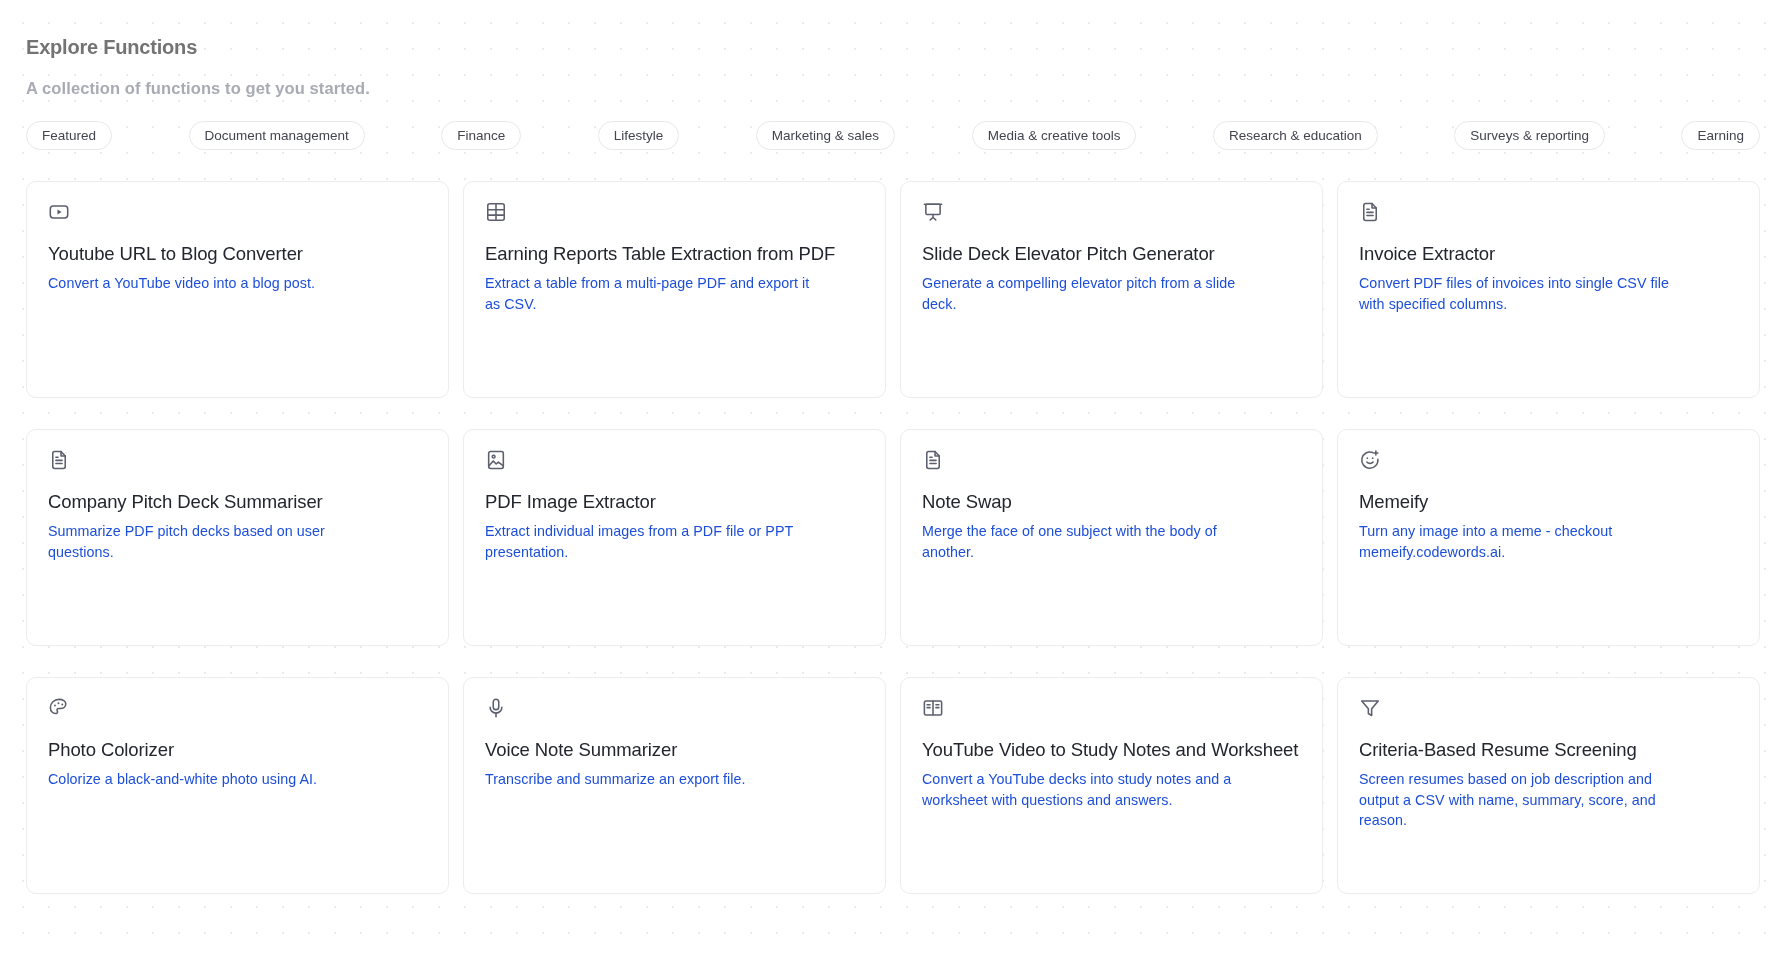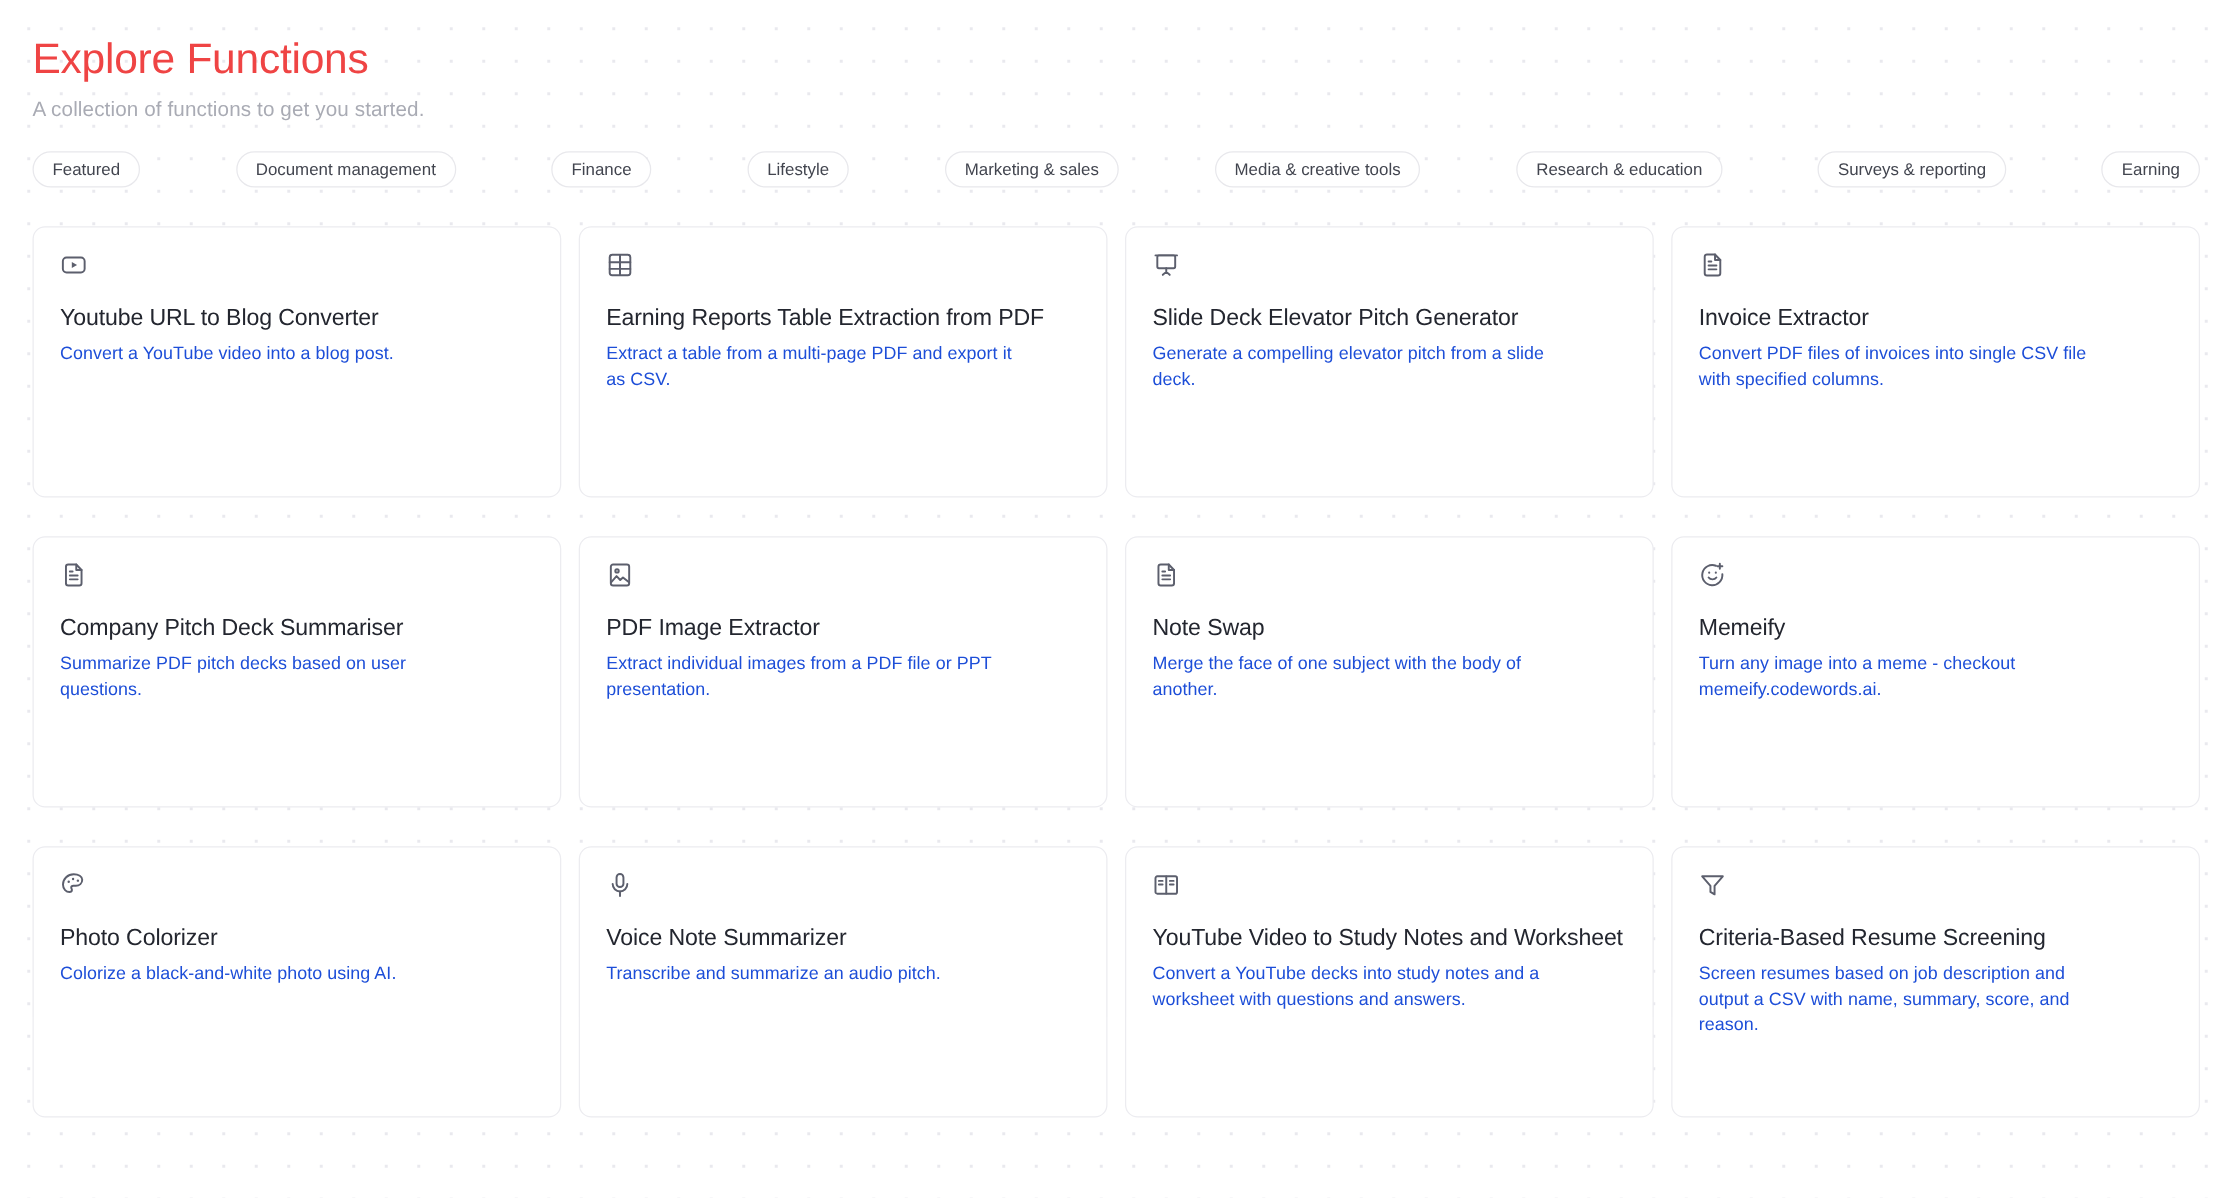--- a/index.html
+++ b/index.html
@@ -26,32 +26,32 @@
     height: 958px;
     padding: 28px 0 0 0;
   }
 
   
   .header {
     padding: 0 26px;
   }
 
   .page-title {
-    font-size: 34px;
+    font-size: 20px;
     line-height: 38px;
-    font-weight: 400;
+    font-weight: 700;
     letter-spacing: -0.2px;
-    color: #ef4444;
+    color: #737373;
   }
 
   .page-subtitle {
     margin-top: 11px;
     font-size: 16.5px;
     line-height: 22px;
-    font-weight: 400;
+    font-weight: 700;
     color: #a9abb4;
     letter-spacing: 0.1px;
   }
 
   
   .filters {
     display: flex;
     flex-wrap: nowrap;
     gap: 9px;
     margin-top: 22px;
@@ -248,21 +248,21 @@
       </div>
       <div class="card">
         <span class="card-icon">
           <svg viewBox="0 0 24 24" fill="none" stroke="currentColor" stroke-width="1.7" stroke-linecap="round" stroke-linejoin="round">
             <rect x="9" y="2.4" width="6" height="11.4" rx="3"></rect>
             <path d="M5.6 11.2a6.4 6.4 0 0 0 12.8 0"></path>
             <path d="M12 17.6v4"></path>
           </svg>
         </span>
         <div class="card-title">Voice Note Summarizer</div>
-        <div class="card-desc">Transcribe and summarize an audio pitch.</div>
+        <div class="card-desc">Transcribe and summarize an export file.</div>
       </div>
       <div class="card">
         <span class="card-icon">
           <svg viewBox="0 0 24 24" fill="none" stroke="currentColor" stroke-width="1.7" stroke-linecap="round" stroke-linejoin="round">
             <rect x="2.6" y="4.4" width="18.8" height="15.2" rx="1.6"></rect>
             <path d="M12 4.6v14.8"></path>
             <path d="M5.6 8.4h3.2M5.6 11.6h3.2M15.2 8.4h3.2M15.2 11.6h3.2"></path>
           </svg>
         </span>
         <div class="card-title">YouTube Video to Study Notes and Worksheet</div>

